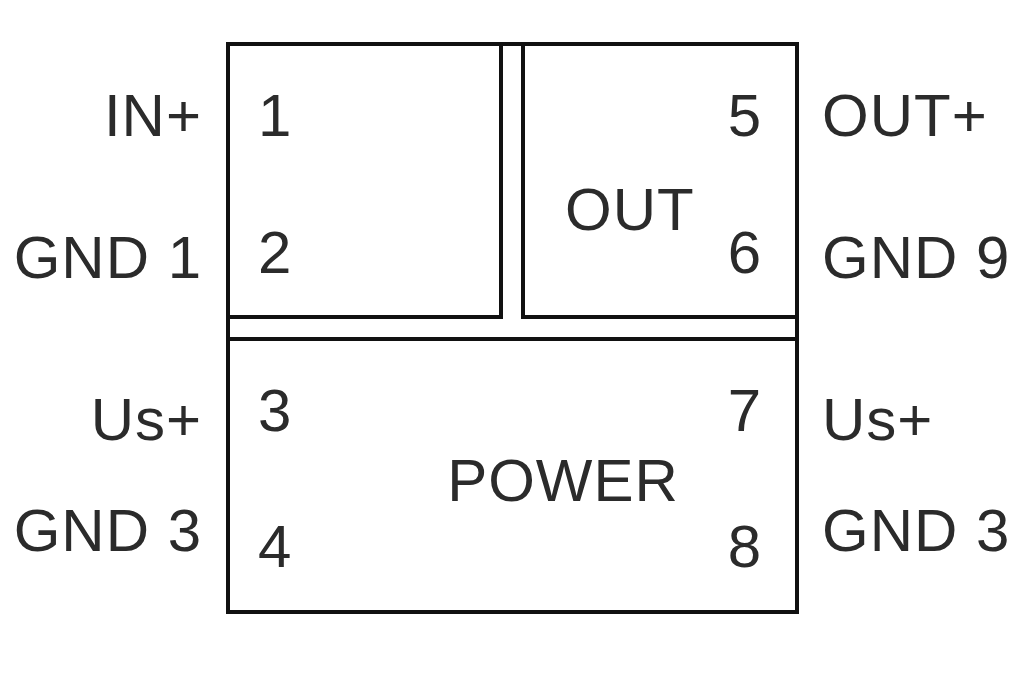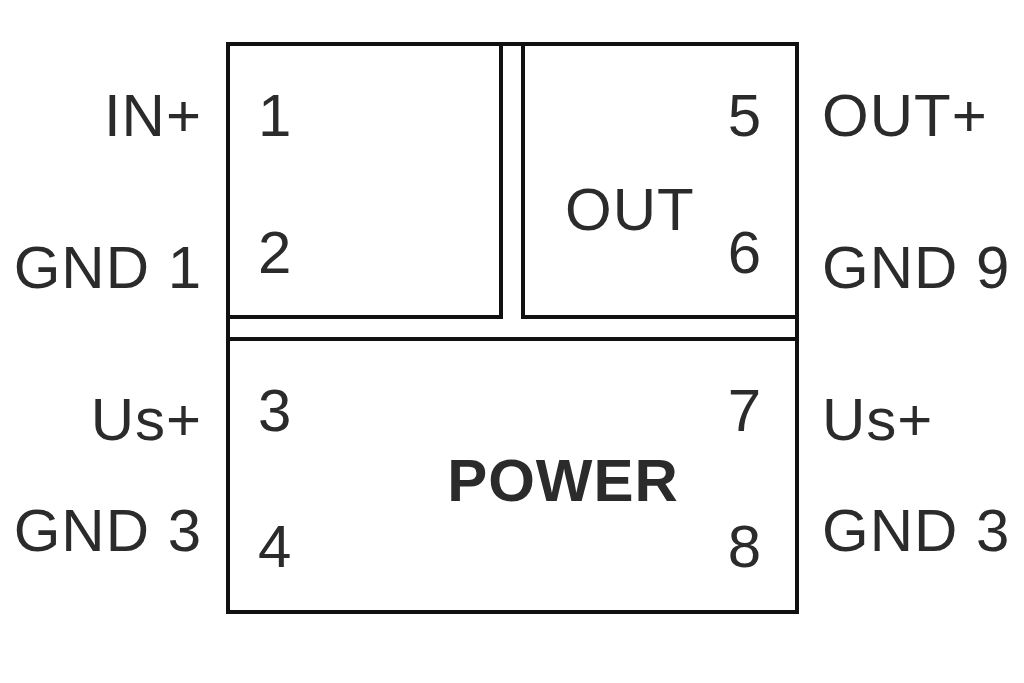--- a/index.html
+++ b/index.html
@@ -48,26 +48,26 @@
   .pin-3 { left: 258px; top: 381px; }
   .pin-4 { left: 258px; top: 517px; }
   
   .pin-5 { right: 262px; top: 86px; }
   .pin-6 { right: 262px; top: 223px; }
   .pin-7 { right: 262px; top: 381px; }
   .pin-8 { right: 262px; top: 517px; }
   
   .lbl-in    { right: 556px; top: 156px; }
   .lbl-out   { left: 565px;  top: 156px; margin-top: 24px; }
-  .lbl-power { left: 226px;  top: 451px; width: 674px; text-align: center; font-weight: bold; }
+  .lbl-power { left: 226px;  top: 451px; width: 674px; text-align: center; }
   
   .sig-left  { right: 822px; text-align: center; }
   .sig-right { left: 822px; text-align: center; }
   .row-1 { top: 86px; }
-  .row-2 { top: 238px; }
+  .row-2 { top: 228px; }
   .row-3 { top: 390px; }
   .row-4 { top: 501px; }
 </style>
 </head>
 <body>
 
 <div class="diagram">
 
   <div class="box box-in"></div>
   <div class="box box-out"></div>

